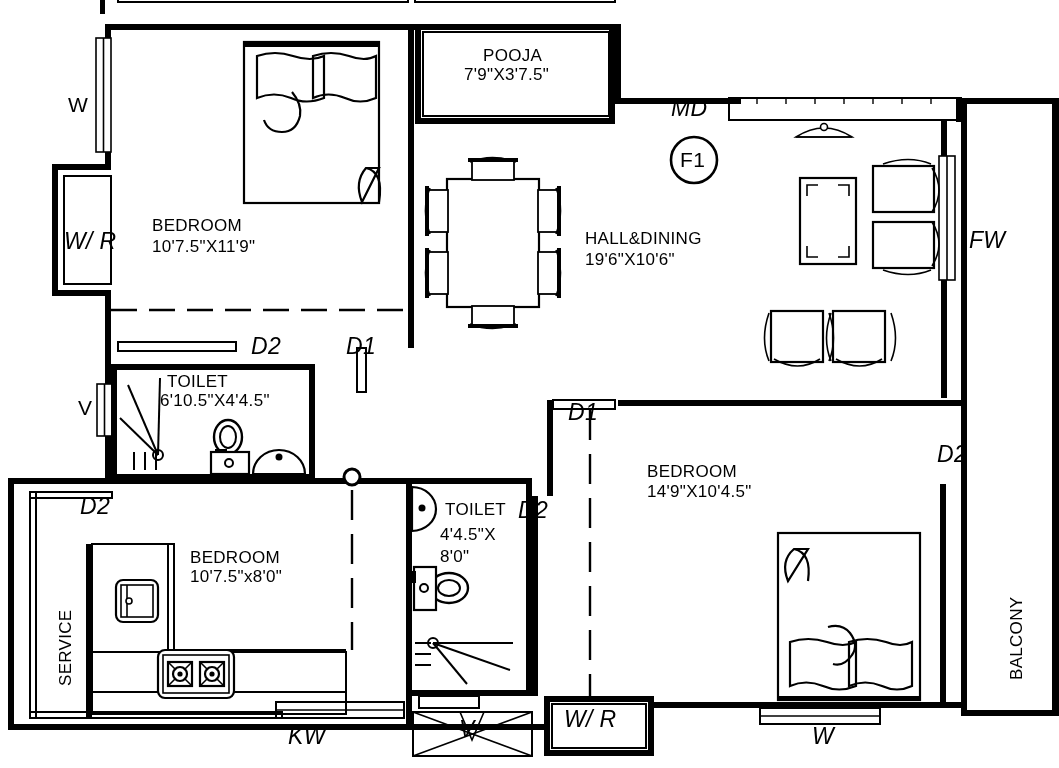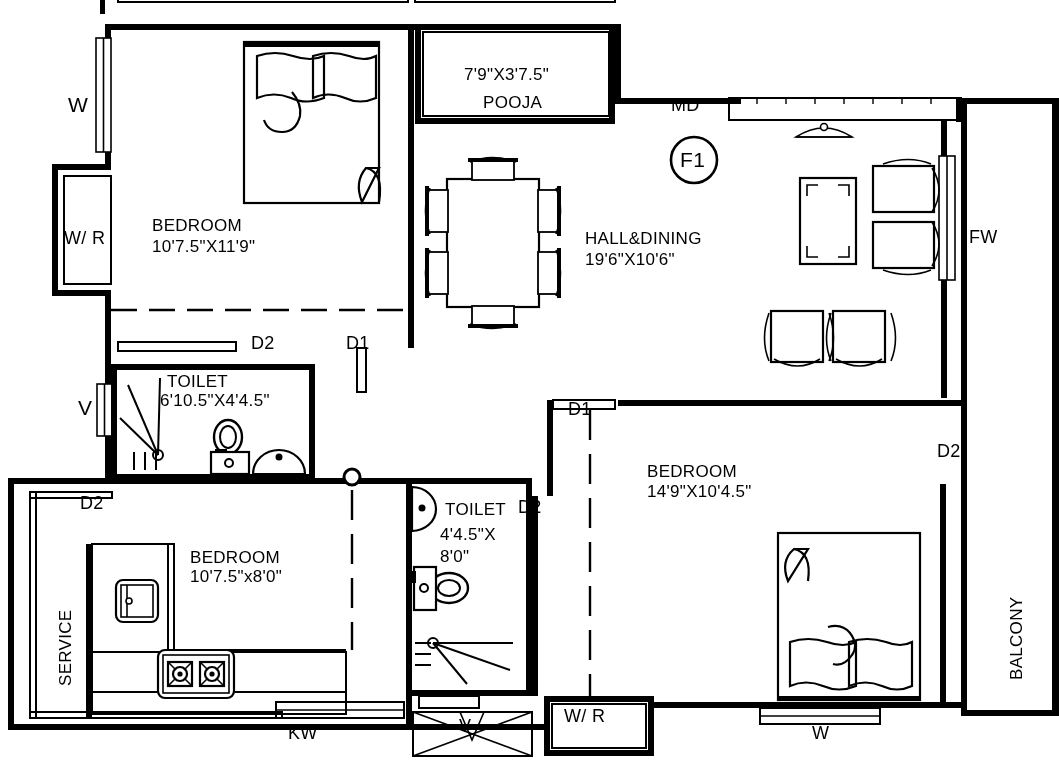--- a/index.html
+++ b/index.html
@@ -38,21 +38,21 @@
   .swing     { fill: none; stroke: #000000; stroke-width: 2; }
   .lbl {
     position: absolute;
     font-family: "Liberation Sans", sans-serif;
     color: #000000;
     white-space: pre;
     line-height: 1.18;
     letter-spacing: 0.3px;
   }
   .lbl-room  { font-size: 17px; }
-  .lbl-code  { font-size: 18px; }
+  .lbl-code  { font-size: 23px; font-style: italic; }
   .lbl-code-sm { font-size: 21px; }
   .lbl-vert  { transform-origin: left top; }
   .watermark {
     position: absolute;
     left: 296px;
     top: 412px;
     font-family: "Liberation Sans", sans-serif;
     font-size: 76px;
     letter-spacing: 8px;
     color: transparent;
@@ -364,21 +364,21 @@
         <path class="furn-nf" d="M828 627 q14 -4 22 6 q9 12 2 22 q-8 12 -19 9"></path>
       </g>
 
     </g>
   </svg>
 
 
   <div class="lbl lbl-room" style="left:152px; top:216px;"><span>BEDROOM</span></div>
   <div class="lbl lbl-room" style="left:152px; top:237px;">10'7.5"X11'9"</div>
 
-  <div class="lbl lbl-room" style="left:483px; top:46px;margin-top:47px;">POOJA</div>
+  <div class="lbl lbl-room" style="left:483px; top:46px;">POOJA</div>
   <div class="lbl lbl-room" style="left:464px; top:65px;">7'9"X3'7.5"</div>
 
   <div class="lbl lbl-room" style="left:585px; top:229px;">HALL&amp;DINING</div>
   <div class="lbl lbl-room" style="left:585px; top:250px;">19'6"X10'6"</div>
 
   <div class="lbl lbl-room" style="left:167px; top:372px;">TOILET</div>
   <div class="lbl lbl-room" style="left:160px; top:391px;">6'10.5"X4'4.5"</div>
 
   <div class="lbl lbl-room" style="left:445px; top:500px;">TOILET</div>
   <div class="lbl lbl-room" style="left:440px; top:525px;">4'4.5"X</div>

